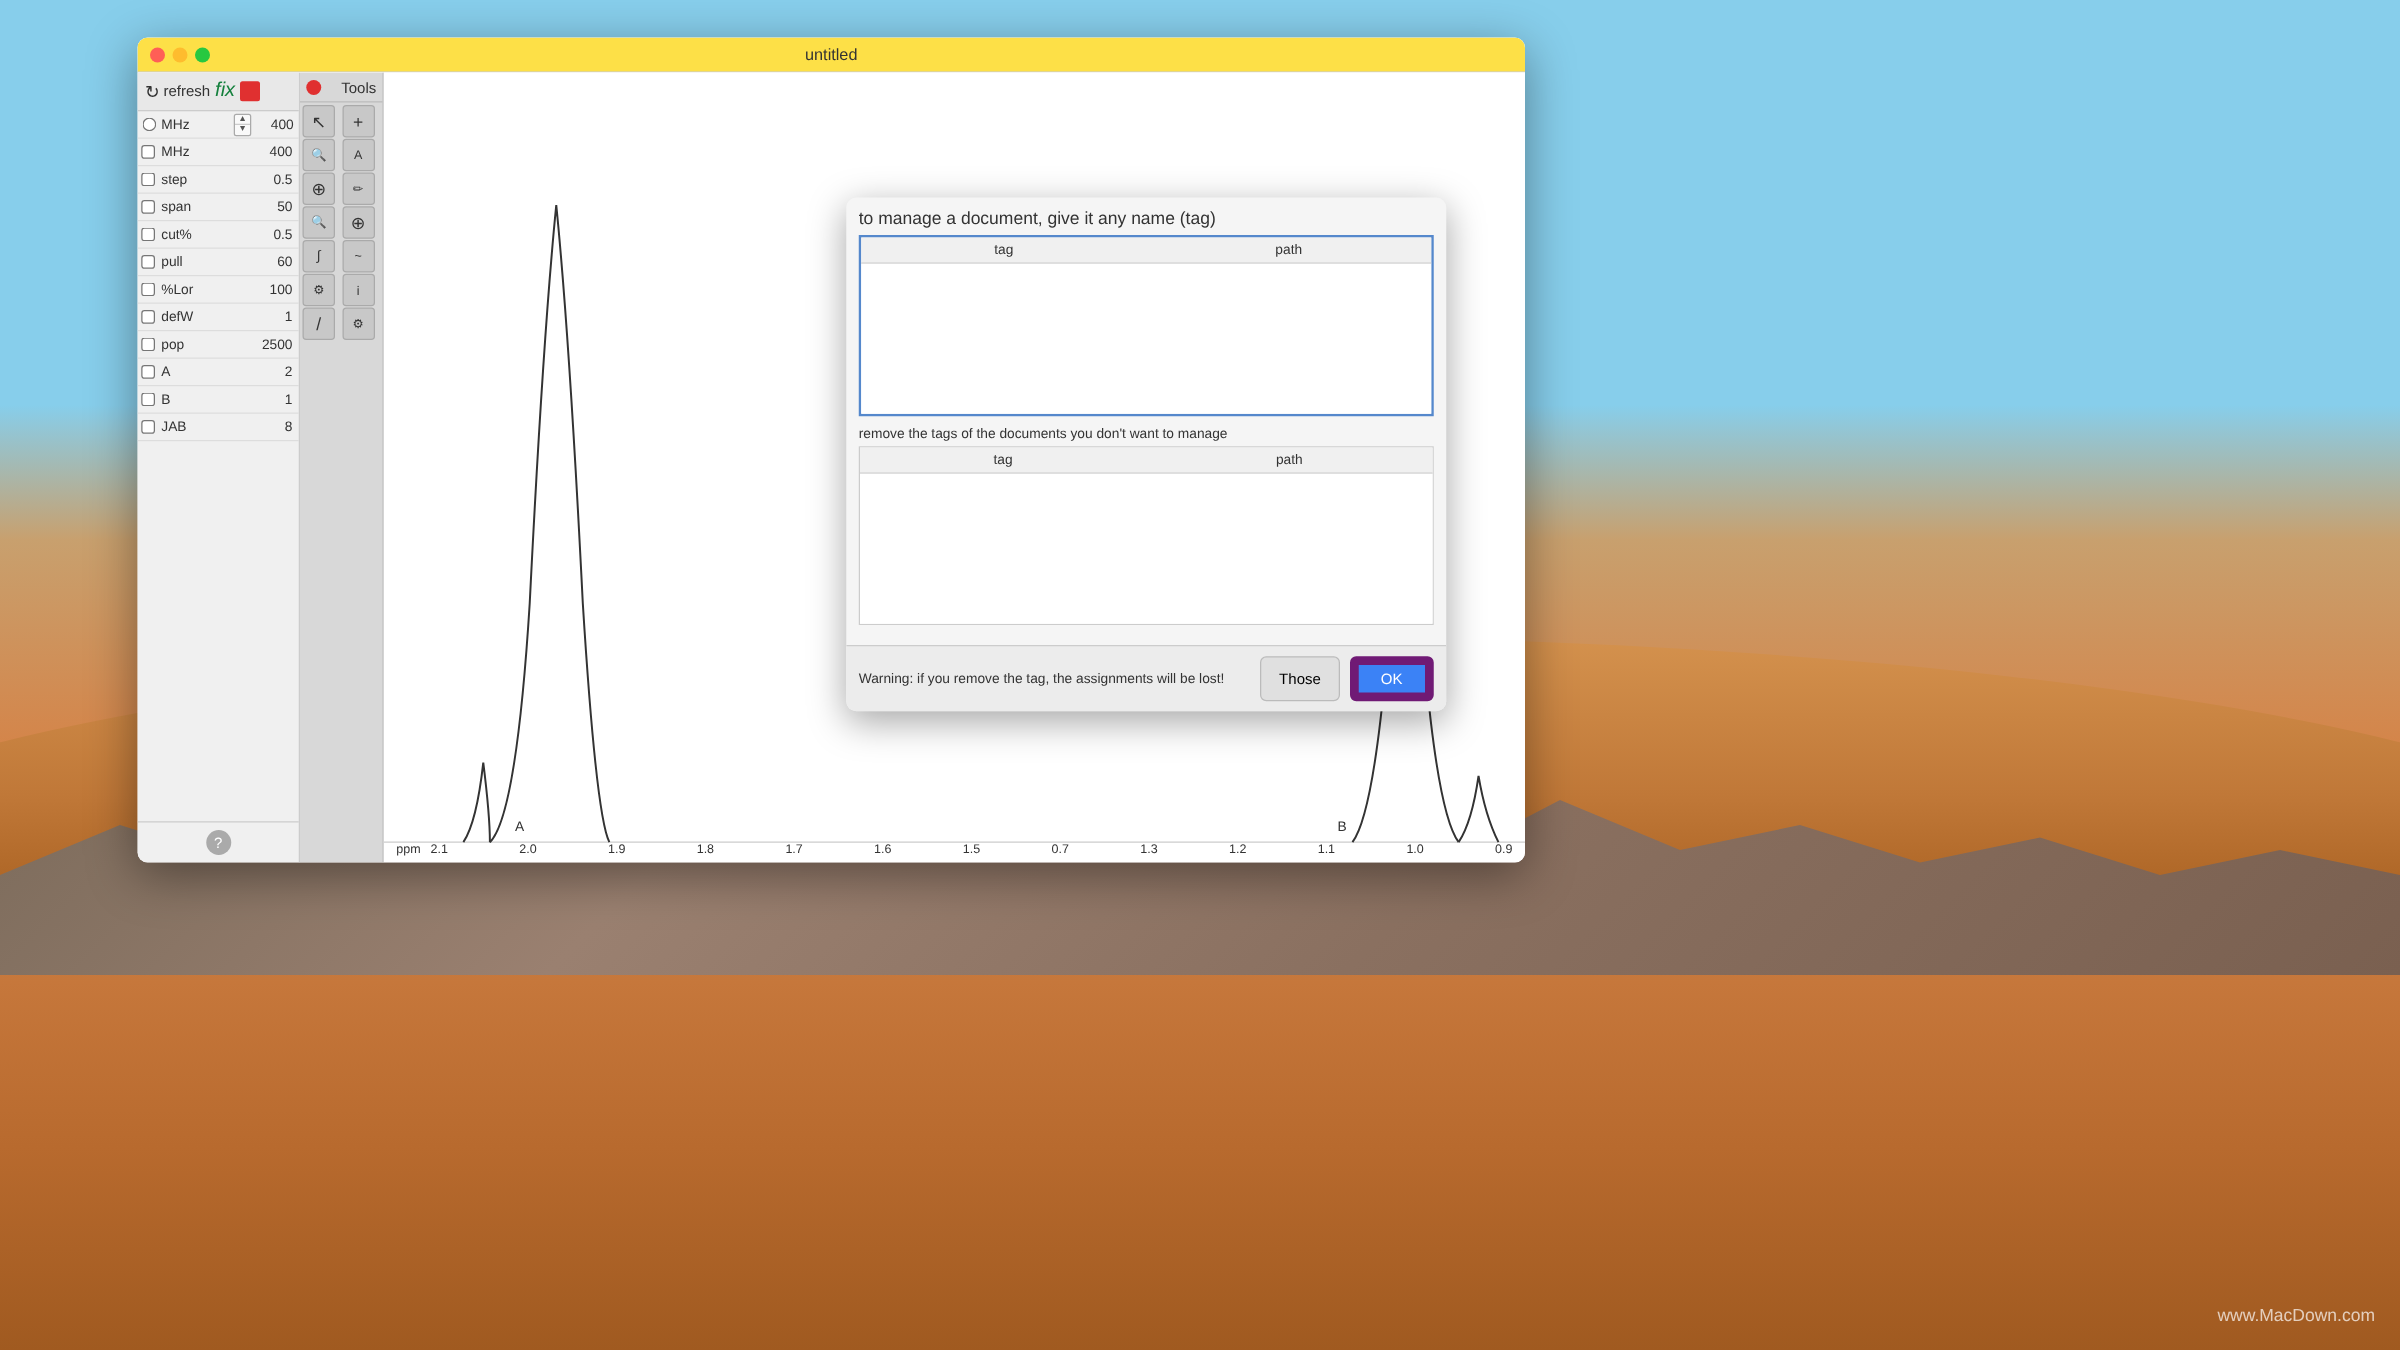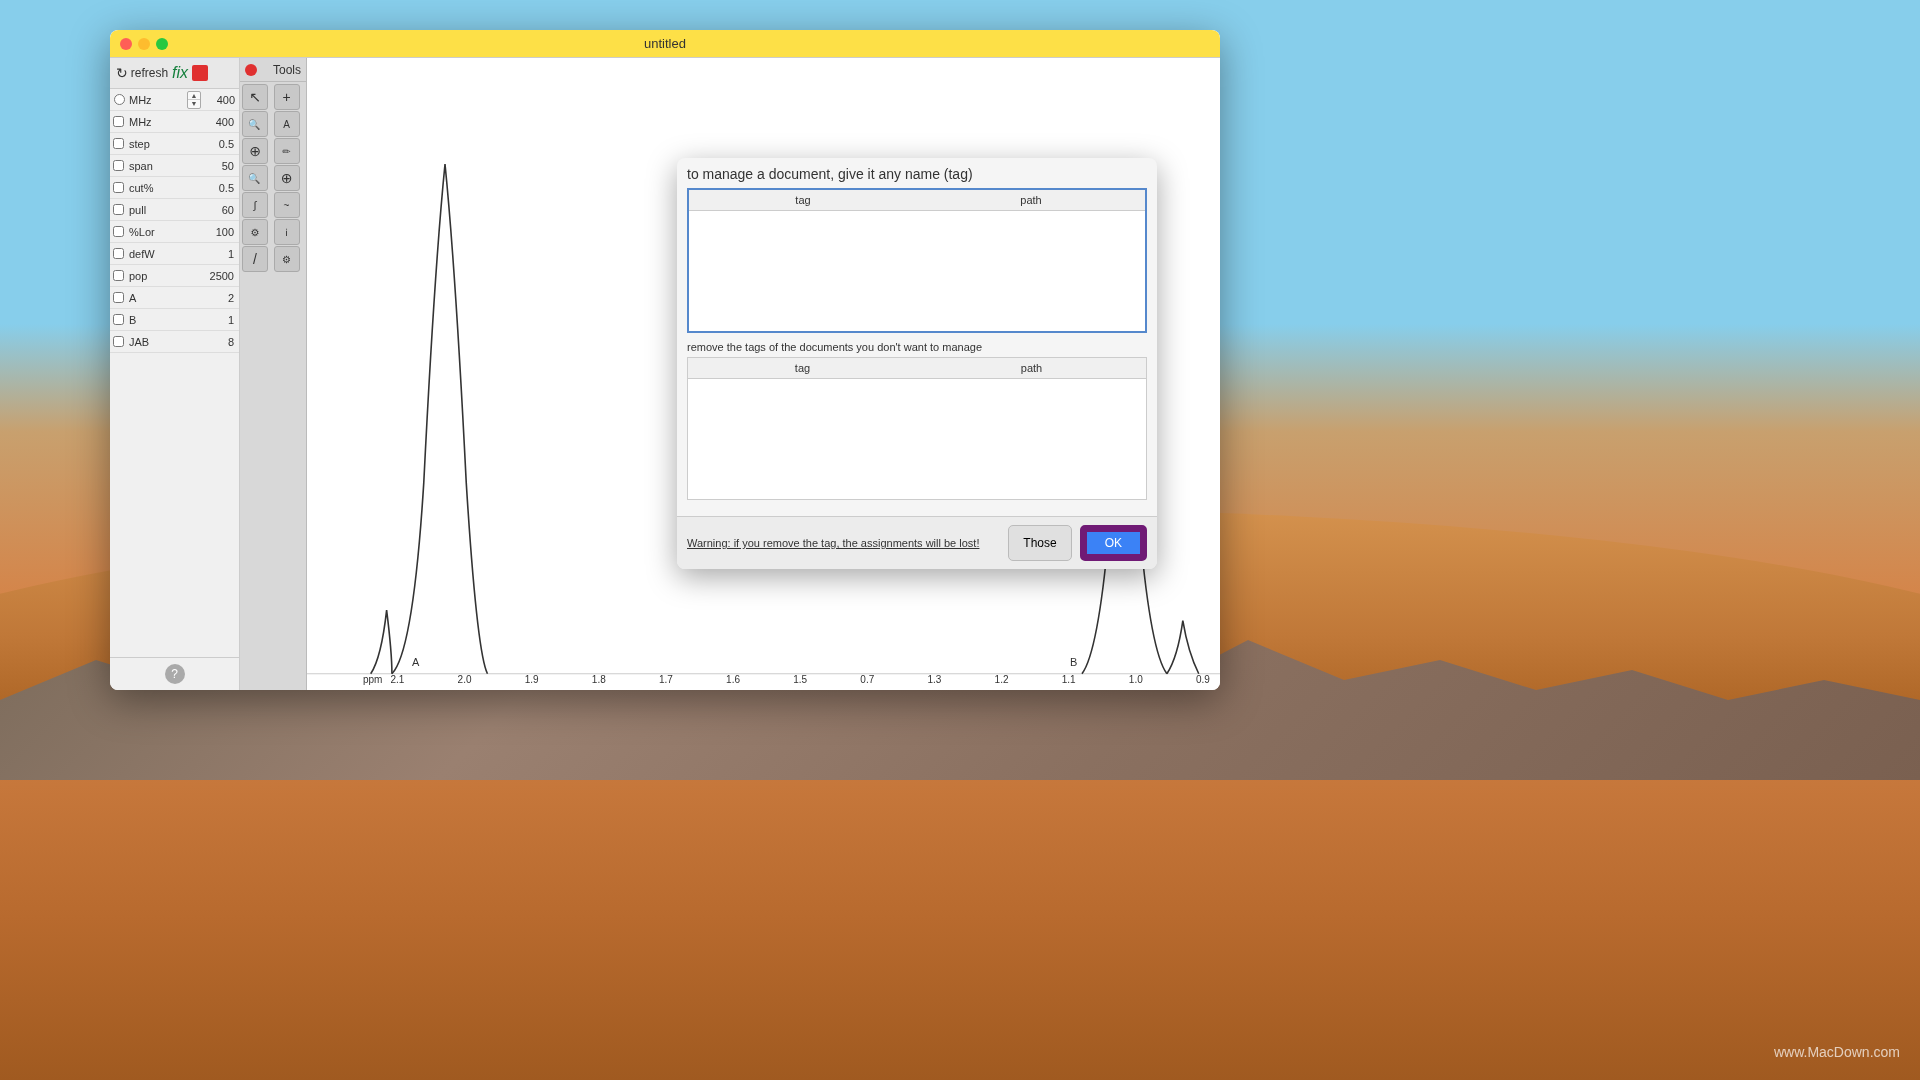--- a/index.html
+++ b/index.html
@@ -286,21 +286,20 @@
       left: 0; right: 0;
       height: 22px;
       display: flex;
       align-items: center;
       padding: 0 10px;
       font-size: 10px;
       color: #333;
     }
     .ppm-label {
       margin-right: 8px;
-      margin-left: 46px;
     }
     .ppm-ticks {
       display: flex;
       flex: 1;
       justify-content: space-between;
     }
     .peak-label-a {
       position: absolute;
       bottom: 22px;
       color: #333;
@@ -405,21 +404,20 @@
       display: flex;
       align-items: center;
       justify-content: space-between;
       padding: 8px 10px;
       background: #ececec;
       border-top: 1px solid #ccc;
     }
     .modal-warning {
       font-size: 11px;
       color: #333;
-      text-decoration: underline;
     }
     .modal-buttons {
       display: flex;
       gap: 8px;
     }
     .btn-cancel {
       padding: 4px 14px;
       background: #e0e0e0;
       border: 1px solid #bbb;
       border-radius: 5px;

